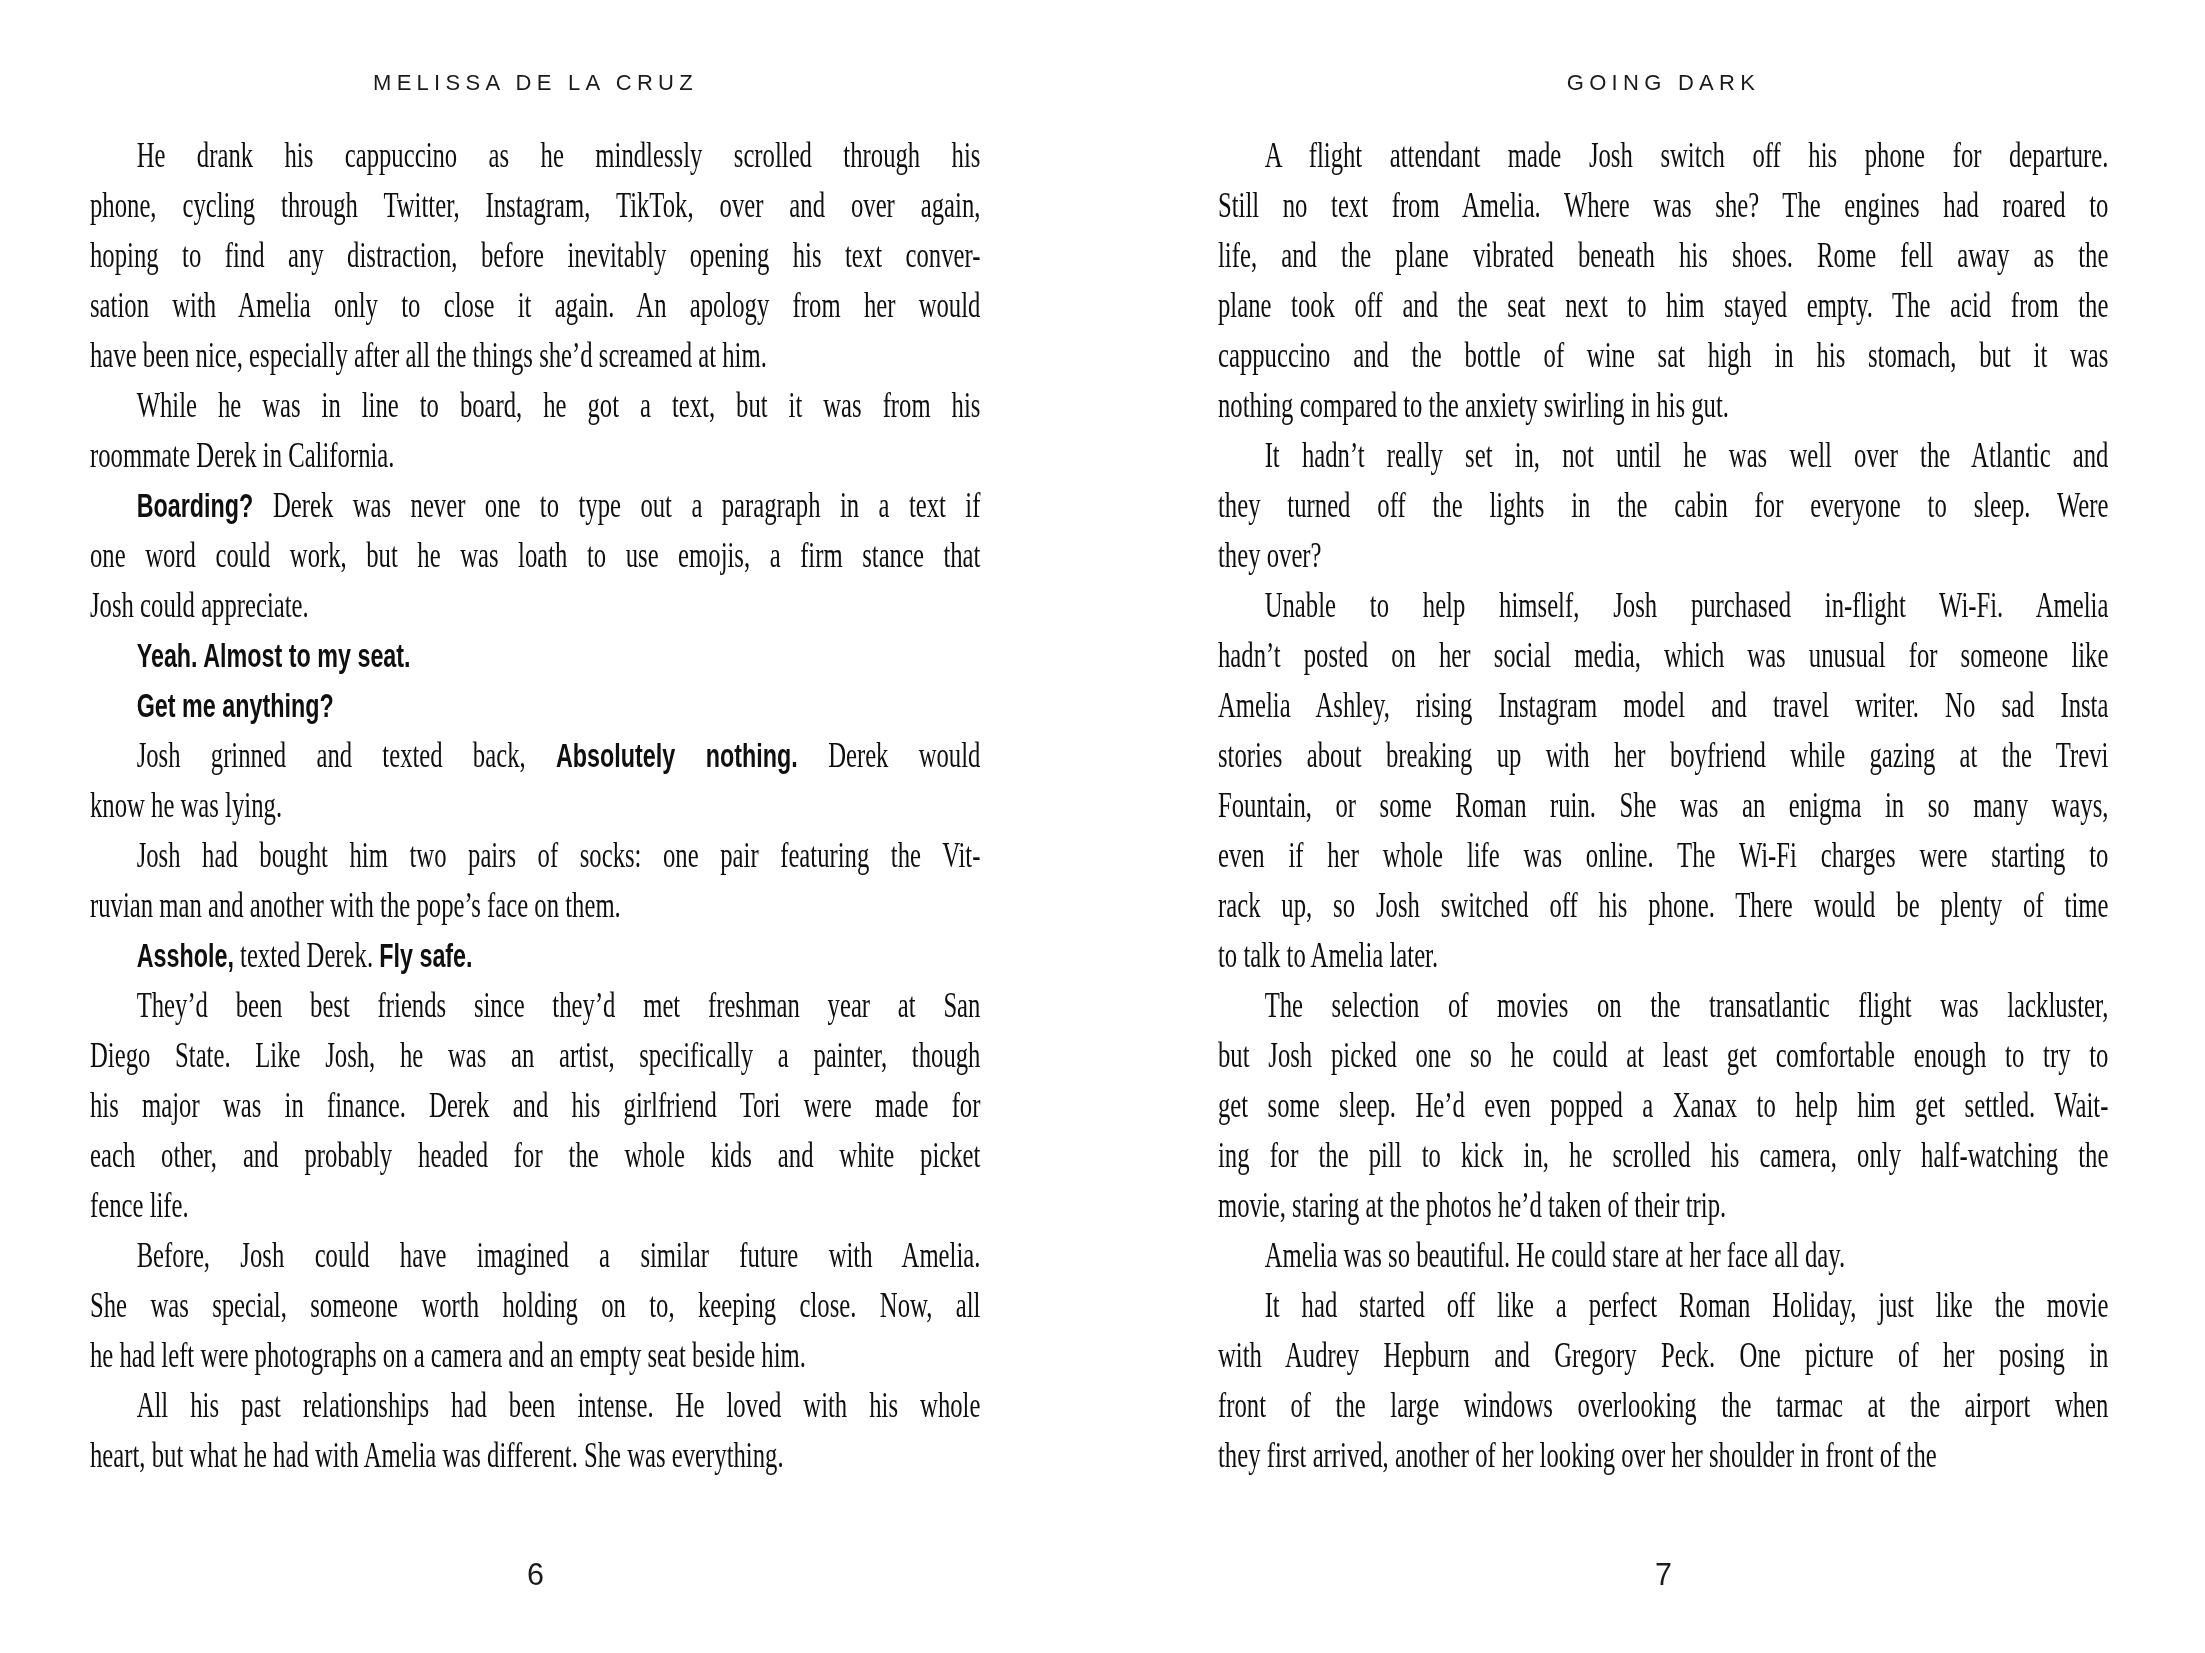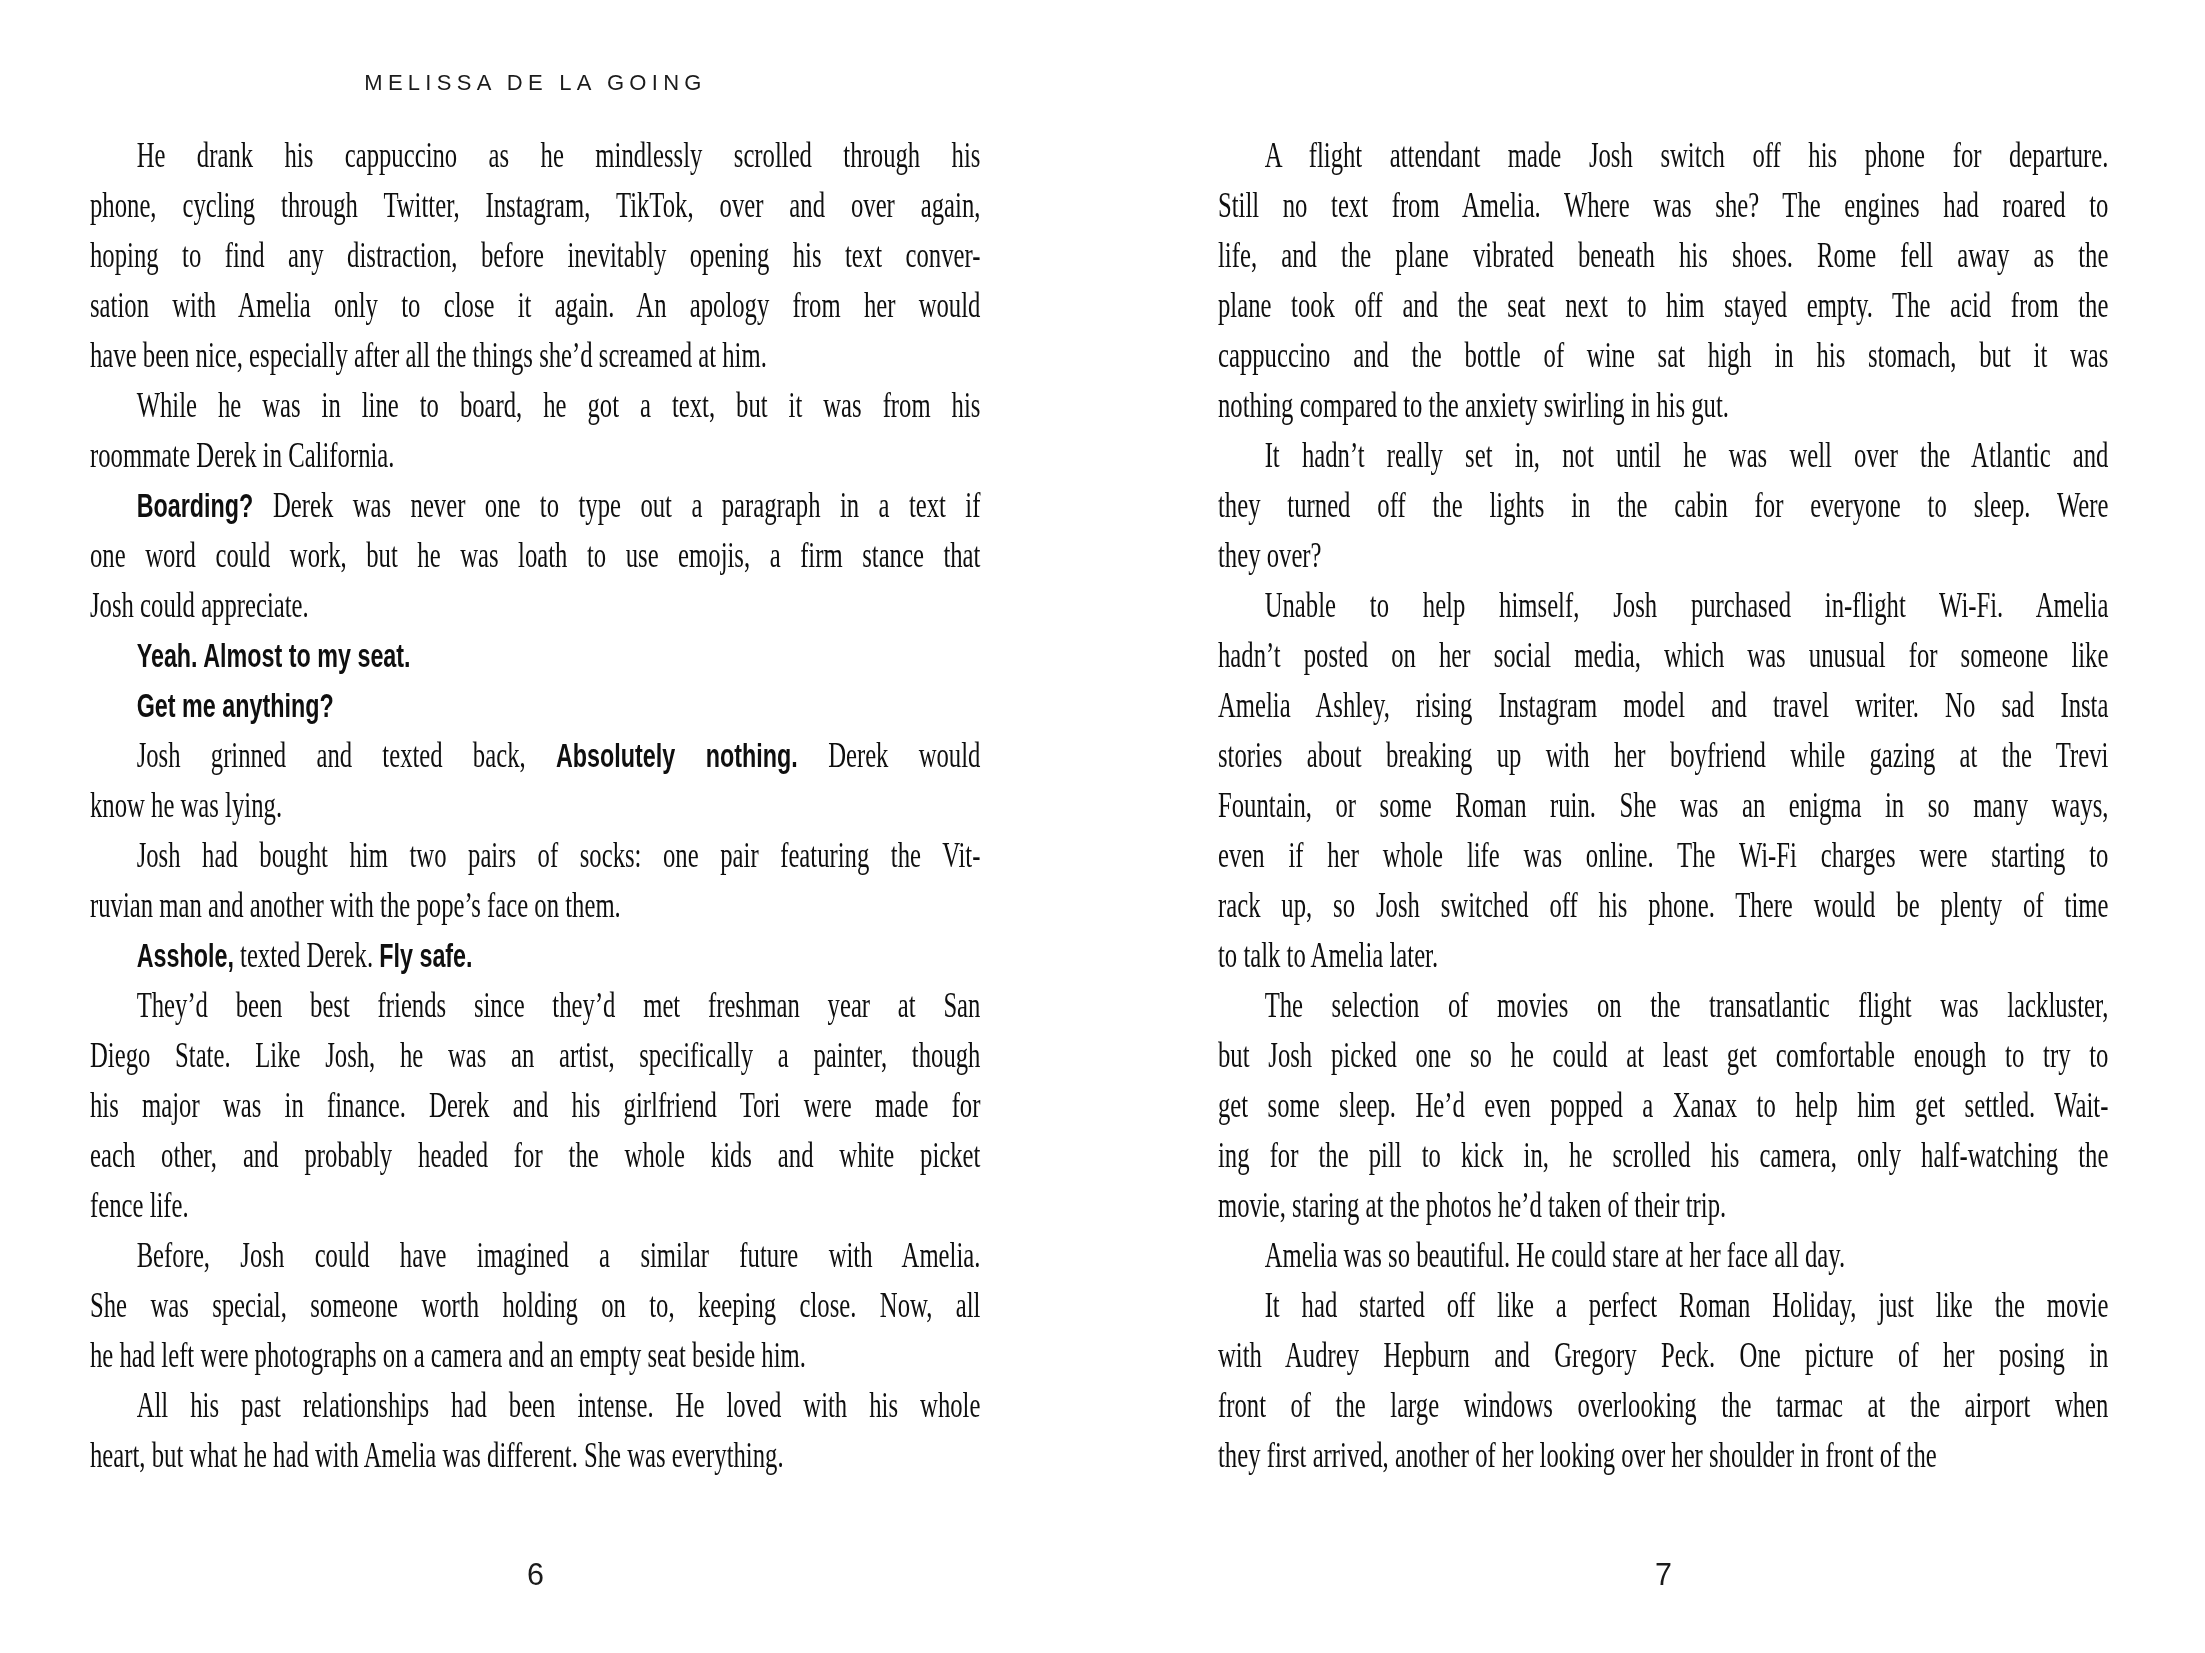--- a/index.html
+++ b/index.html
@@ -79,21 +79,21 @@
     font-weight: 400;
     color: #1b1b1b;
   }
 </style>
 </head>
 <body>
 
 <div class="spread">
 
   <section class="page left">
-    <div class="running-header">MELISSA DE LA GOING</div>
+    <div class="running-header">MELISSA DE LA CRUZ</div>
     <div class="page-body">
         <div class="line indent"><span class="seg-serif">He drank his cappuccino as he mindlessly scrolled through his</span></div>
         <div class="line"><span class="seg-serif">phone, cycling through Twitter, Instagram, TikTok, over and over again,</span></div>
         <div class="line"><span class="seg-serif">hoping to find any distraction, before inevitably opening his text conver-</span></div>
         <div class="line"><span class="seg-serif">sation with Amelia only to close it again. An apology from her would</span></div>
         <div class="line end"><span class="seg-serif">have been nice, especially after all the things she’d screamed at him.</span></div>
         <div class="line indent"><span class="seg-serif">While he was in line to board, he got a text, but it was from his</span></div>
         <div class="line end"><span class="seg-serif">roommate Derek in California.</span></div>
         <div class="line indent"><span class="seg-sans">Boarding? </span><span class="seg-serif">Derek was never one to type out a paragraph in a text if</span></div>
         <div class="line"><span class="seg-serif">one word could work, but he was loath to use emojis, a firm stance that</span></div>
@@ -113,20 +113,21 @@
         <div class="line indent"><span class="seg-serif">Before, Josh could have imagined a similar future with Amelia.</span></div>
         <div class="line"><span class="seg-serif">She was special, someone worth holding on to, keeping close. Now, all</span></div>
         <div class="line end"><span class="seg-serif">he had left were photographs on a camera and an empty seat beside him.</span></div>
         <div class="line indent"><span class="seg-serif">All his past relationships had been intense. He loved with his whole</span></div>
         <div class="line end"><span class="seg-serif">heart, but what he had with Amelia was different. She was everything.</span></div>
       </div>
     <div class="page-number">6</div>
   </section>
 
   <section class="page right">
+    <div class="running-header">GOING DARK</div>
     <div class="page-body">
         <div class="line indent"><span class="seg-serif">A flight attendant made Josh switch off his phone for departure.</span></div>
         <div class="line"><span class="seg-serif">Still no text from Amelia. Where was she? The engines had roared to</span></div>
         <div class="line"><span class="seg-serif">life, and the plane vibrated beneath his shoes. Rome fell away as the</span></div>
         <div class="line"><span class="seg-serif">plane took off and the seat next to him stayed empty. The acid from the</span></div>
         <div class="line"><span class="seg-serif">cappuccino and the bottle of wine sat high in his stomach, but it was</span></div>
         <div class="line end"><span class="seg-serif">nothing compared to the anxiety swirling in his gut.</span></div>
         <div class="line indent"><span class="seg-serif">It hadn’t really set in, not until he was well over the Atlantic and</span></div>
         <div class="line"><span class="seg-serif">they turned off the lights in the cabin for everyone to sleep. Were</span></div>
         <div class="line end"><span class="seg-serif">they over?</span></div>

